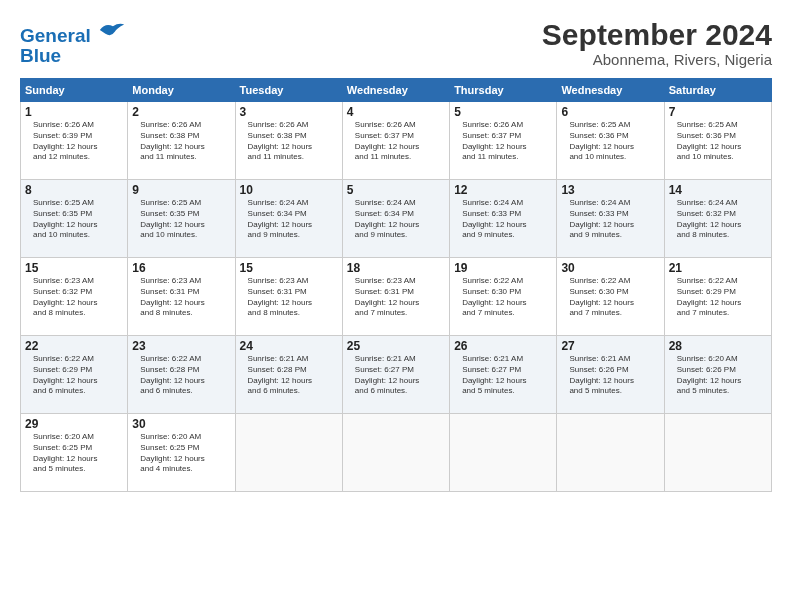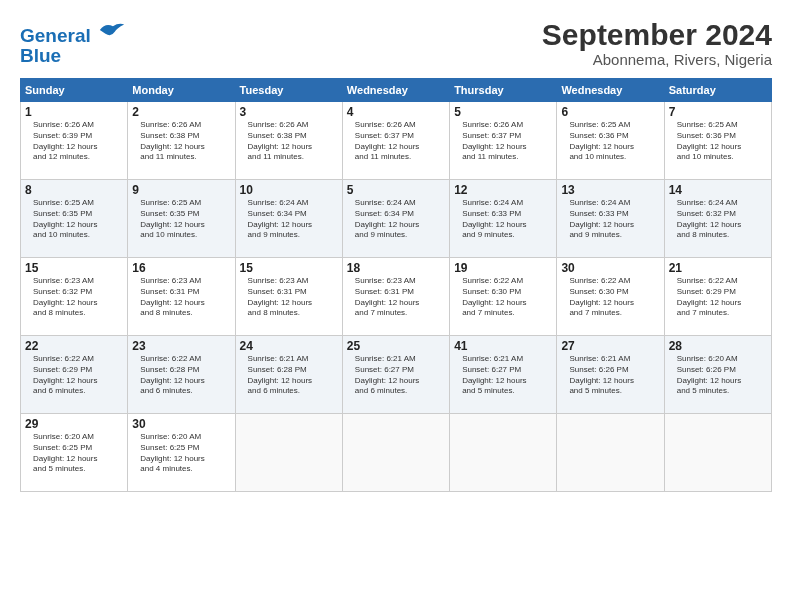--- a/index.html
+++ b/index.html
@@ -300,21 +300,21 @@
 and 6 minutes.</div>
           </td>
           <td>
             <span class="day-num">25</span>
             <div class="day-info" style="white-space: pre-line;">Sunrise: 6:21 AM
 Sunset: 6:27 PM
 Daylight: 12 hours
 and 6 minutes.</div>
           </td>
           <td>
-            <span class="day-num">41</span>
+            <span class="day-num">26</span>
             <div class="day-info" style="white-space: pre-line;">Sunrise: 6:21 AM
 Sunset: 6:27 PM
 Daylight: 12 hours
 and 5 minutes.</div>
           </td>
           <td>
             <span class="day-num">27</span>
             <div class="day-info" style="white-space: pre-line;">Sunrise: 6:21 AM
 Sunset: 6:26 PM
 Daylight: 12 hours

